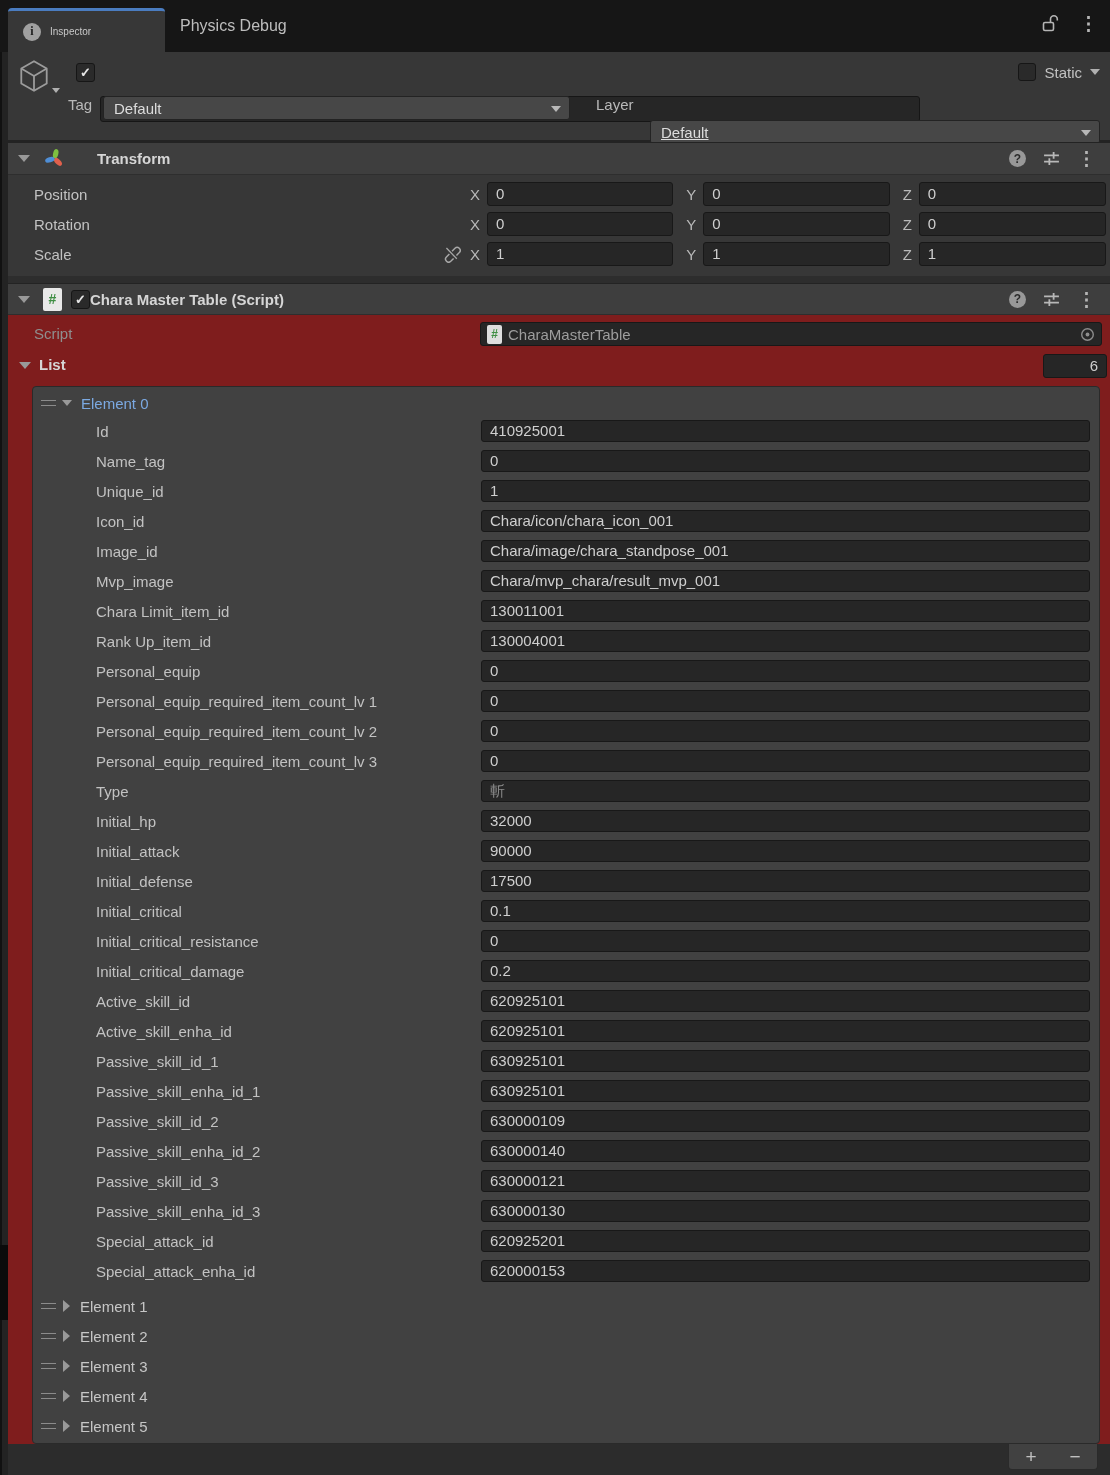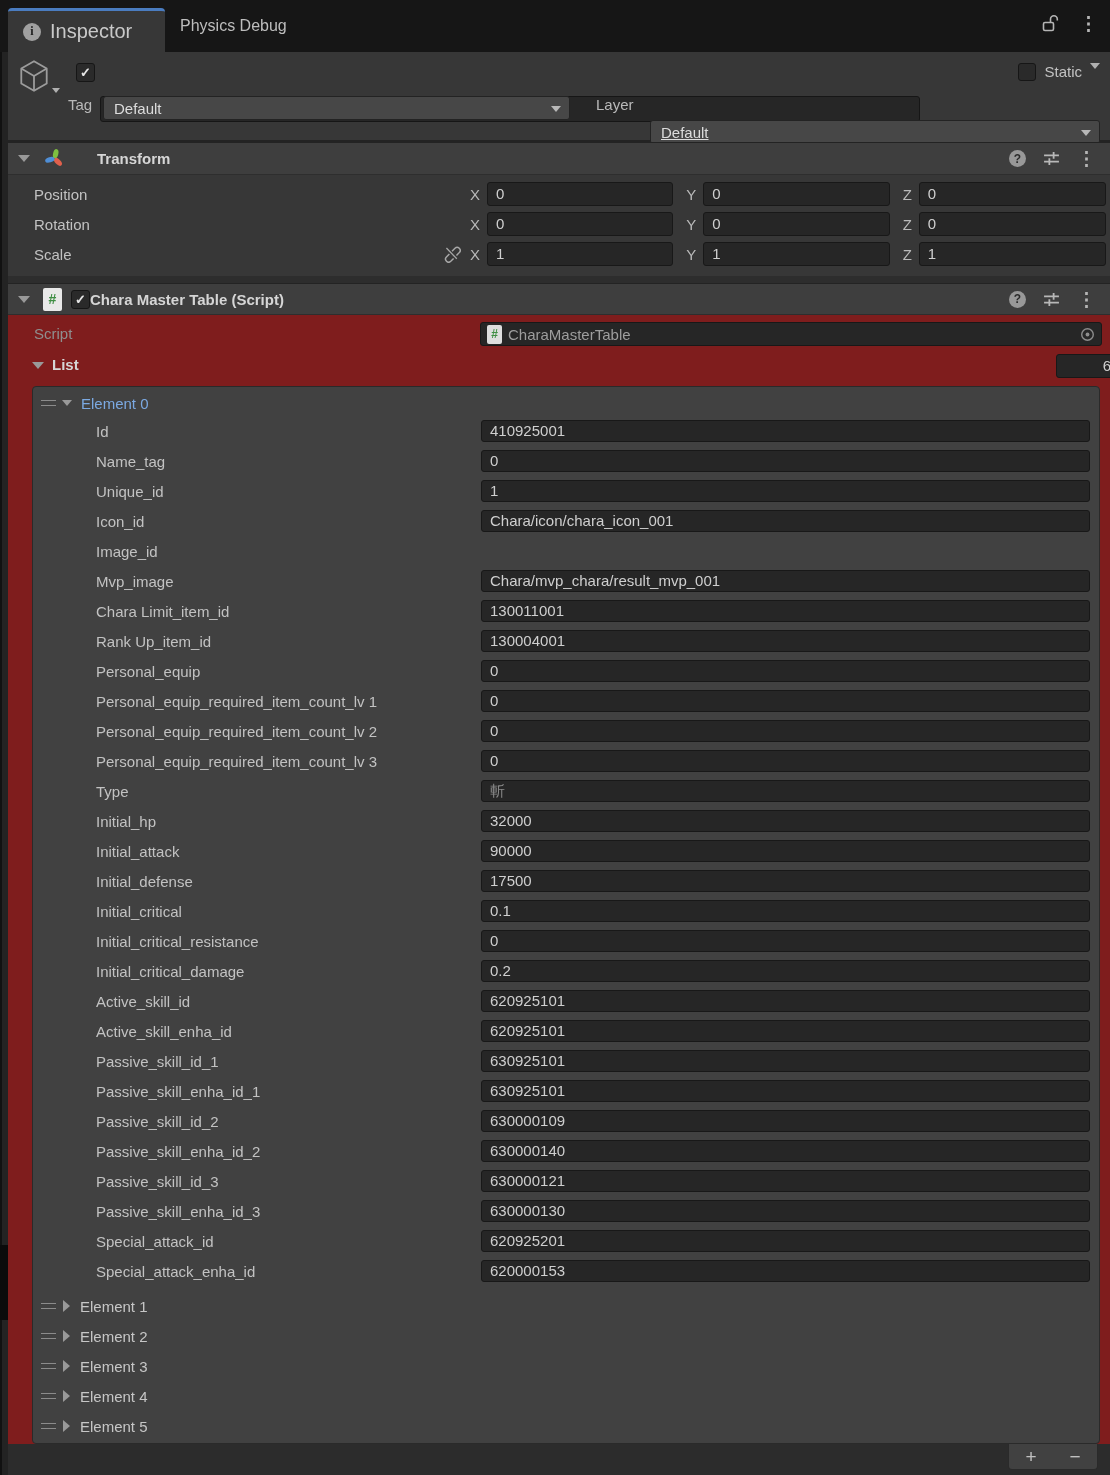--- a/index.html
+++ b/index.html
@@ -4,21 +4,21 @@
 <style>
   * { box-sizing: border-box; margin: 0; padding: 0; }
   html,body { background:#191919; }
   body { font-family:"Liberation Sans", sans-serif; }
   #app { position:relative; width:1110px; height:1475px; background:#2c2c2c; overflow:hidden; }
 
   
   #tabbar { position:absolute; left:0; top:0; width:1110px; height:52px; background:#161616; }
   .tab-active { position:absolute; left:8px; top:8px; width:157px; height:44px; background:#373737;
     border-top:3px solid #4a7cc0; border-radius:4px 4px 0 0; display:flex; align-items:center; gap:9px; padding-left:15px; }
-  .tab-active .tab-label { color:#c9c9c9; font-size:20px; }
+  .tab-active .tab-label { color:#c9c9c9; font-size:10px; }
   .tab-inactive { position:absolute; left:180px; top:0; height:52px; display:flex; align-items:center; }
   .tab-inactive .tab-label { color:#bdbdbd; font-size:16px; }
   .info-circle { width:18px; height:18px; border-radius:50%; background:#a0a0a0; color:#1d1d1d;
     font-size:12px; font-weight:bold; display:flex; align-items:center; justify-content:center; font-family:"Liberation Serif",serif; }
   .topbar-icons { position:absolute; right:12px; top:14px; display:flex; gap:20px; align-items:center; }
   .kebab { color:#b5b5b5; font-size:19px; line-height:1; font-weight:bold; }
 
   
   #left-strip { position:absolute; left:0; top:52px; width:8px; height:1423px; background:#232323; }
   #left-strip .dark-notch { position:absolute; left:0; top:1193px; width:8px; height:75px; background:#0b0b0b; }
@@ -26,21 +26,21 @@
 
   
   #go-header { position:absolute; left:8px; top:52px; width:1102px; height:90px; background:#373737; border-bottom:2px solid #232323; }
   .cube-wrap { position:absolute; left:8px; top:6px; width:44px; height:40px; }
   .cube-arrow { position:absolute; left:36px; top:30px; }
   .checkbox { width:19px; height:19px; background:#2a2a2a; border:1px solid #161616; border-radius:3px;
     color:#e6e6e6; font-size:13px; font-weight:bold; display:flex; align-items:center; justify-content:center; }
   #go-checkbox { position:absolute; left:68px; top:11px; }
   #go-name { position:absolute; left:92px; top:8px; width:820px; height:26px; background:#262626; border:1px solid #161616;
     border-radius:3px; color:#d8d8d8; font-size:15px; font-weight:bold; line-height:24px; padding:0 9px;margin-top:36px; }
-  #static-group { position:absolute; right:10px; top:11px; display:flex; align-items:flex-start; gap:8px; }
+  #static-group { position:absolute; right:10px; top:11px; display:flex; align-items:center; gap:8px; }
   #static-group .label { color:#c2c2c2; font-size:15px; }
   .tri-down { width:0; height:0; border-left:5px solid transparent; border-right:5px solid transparent; border-top:6px solid #b0b0b0; }
   .row2 { position:absolute; top:44px; height:24px; display:flex; align-items:flex-start; }
   .mini-label { color:#b9b9b9; font-size:15px; }
   .dropdown { height:24px; background:#474747; border:1px solid #232323; border-radius:3px; color:#dcdcdc;
     font-size:15px; display:flex; align-items:center; padding:0 10px; position:relative; }
   .dropdown .tri-down { position:absolute; right:8px; top:9px; border-top-color:#b8b8b8; }
 
   
   .comp-header { position:absolute; left:8px; width:1102px; background:#3e3e3e; border-top:1px solid #232323; border-bottom:1px solid #2e2e2e;
@@ -68,21 +68,21 @@
   #comp-gap { position:absolute; left:8px; top:276px; width:1102px; height:7px; background:#2d2d2d; }
 
   
   #script-header { top:283px; height:32px; }
   #script-body { position:absolute; left:8px; top:315px; width:1102px; height:1160px; background:#7f1d1d; }
   #script-row { position:absolute; left:0; top:7px; width:1102px; height:24px; }
   #script-row .lbl { position:absolute; left:26px; top:3px; color:#8f8f8f; font-size:15px; }
   #script-field { position:absolute; left:472px; top:0; width:622px; height:24px; background:#262626; border:1px solid #181818;
     border-radius:3px; display:flex; align-items:center; gap:6px; padding:0 6px; }
   #script-field .val { color:#9d9d9d; font-size:15px; flex:1; }
-  #list-row { position:absolute; left:16px; top:39px; width:914px; height:24px;text-align:right; }
+  #list-row { position:absolute; left:3px; top:39px; width:914px; height:24px;text-align:right; }
   #list-row .fold { position:absolute; left:8px; top:8px; }
   #list-row .lbl { position:absolute; left:28px; top:2px; color:#d6d6d6; font-size:15px; font-weight:bold; }
   #list-size { position:absolute; left:1032px; top:0; width:64px; }
 
   
   #element-box { position:absolute; left:24px; top:71px; width:1068px; height:1058px; background:#414141;
     border:1px solid #2a2a2a; border-radius:4px; }
   .drag-handle { width:15px; height:6px; border-top:1px solid #8b8b8b; border-bottom:1px solid #8b8b8b; }
   #element0-header { position:absolute; left:0; top:2px; width:100%; height:28px; display:flex; align-items:center; }
   #element0-header .drag-handle { margin-left:8px; }
@@ -324,20 +324,21 @@
           <div class="f-row">
     <span class="f-label">Unique_id</span>
     <div class="f-value">1</div>
   </div>
           <div class="f-row">
     <span class="f-label">Icon_id</span>
     <div class="f-value">Chara/icon/chara_icon_001</div>
   </div>
           <div class="f-row">
     <span class="f-label">Image_id</span>
+    <div class="f-value">Chara/image/chara_standpose_001</div>
   </div>
           <div class="f-row">
     <span class="f-label">Mvp_image</span>
     <div class="f-value">Chara/mvp_chara/result_mvp_001</div>
   </div>
           <div class="f-row">
     <span class="f-label">Chara Limit_item_id</span>
     <div class="f-value">130011001</div>
   </div>
           <div class="f-row">

